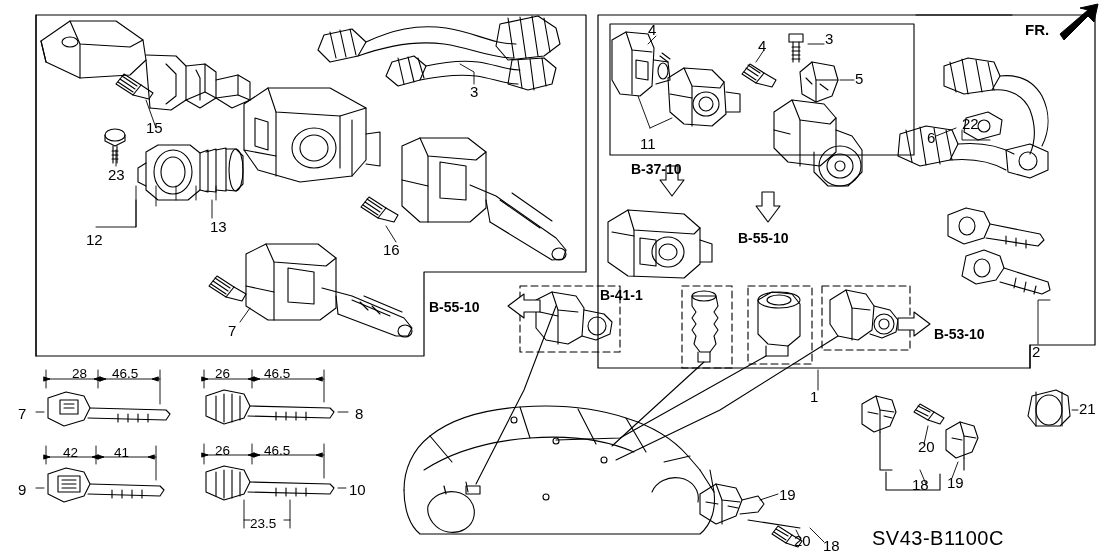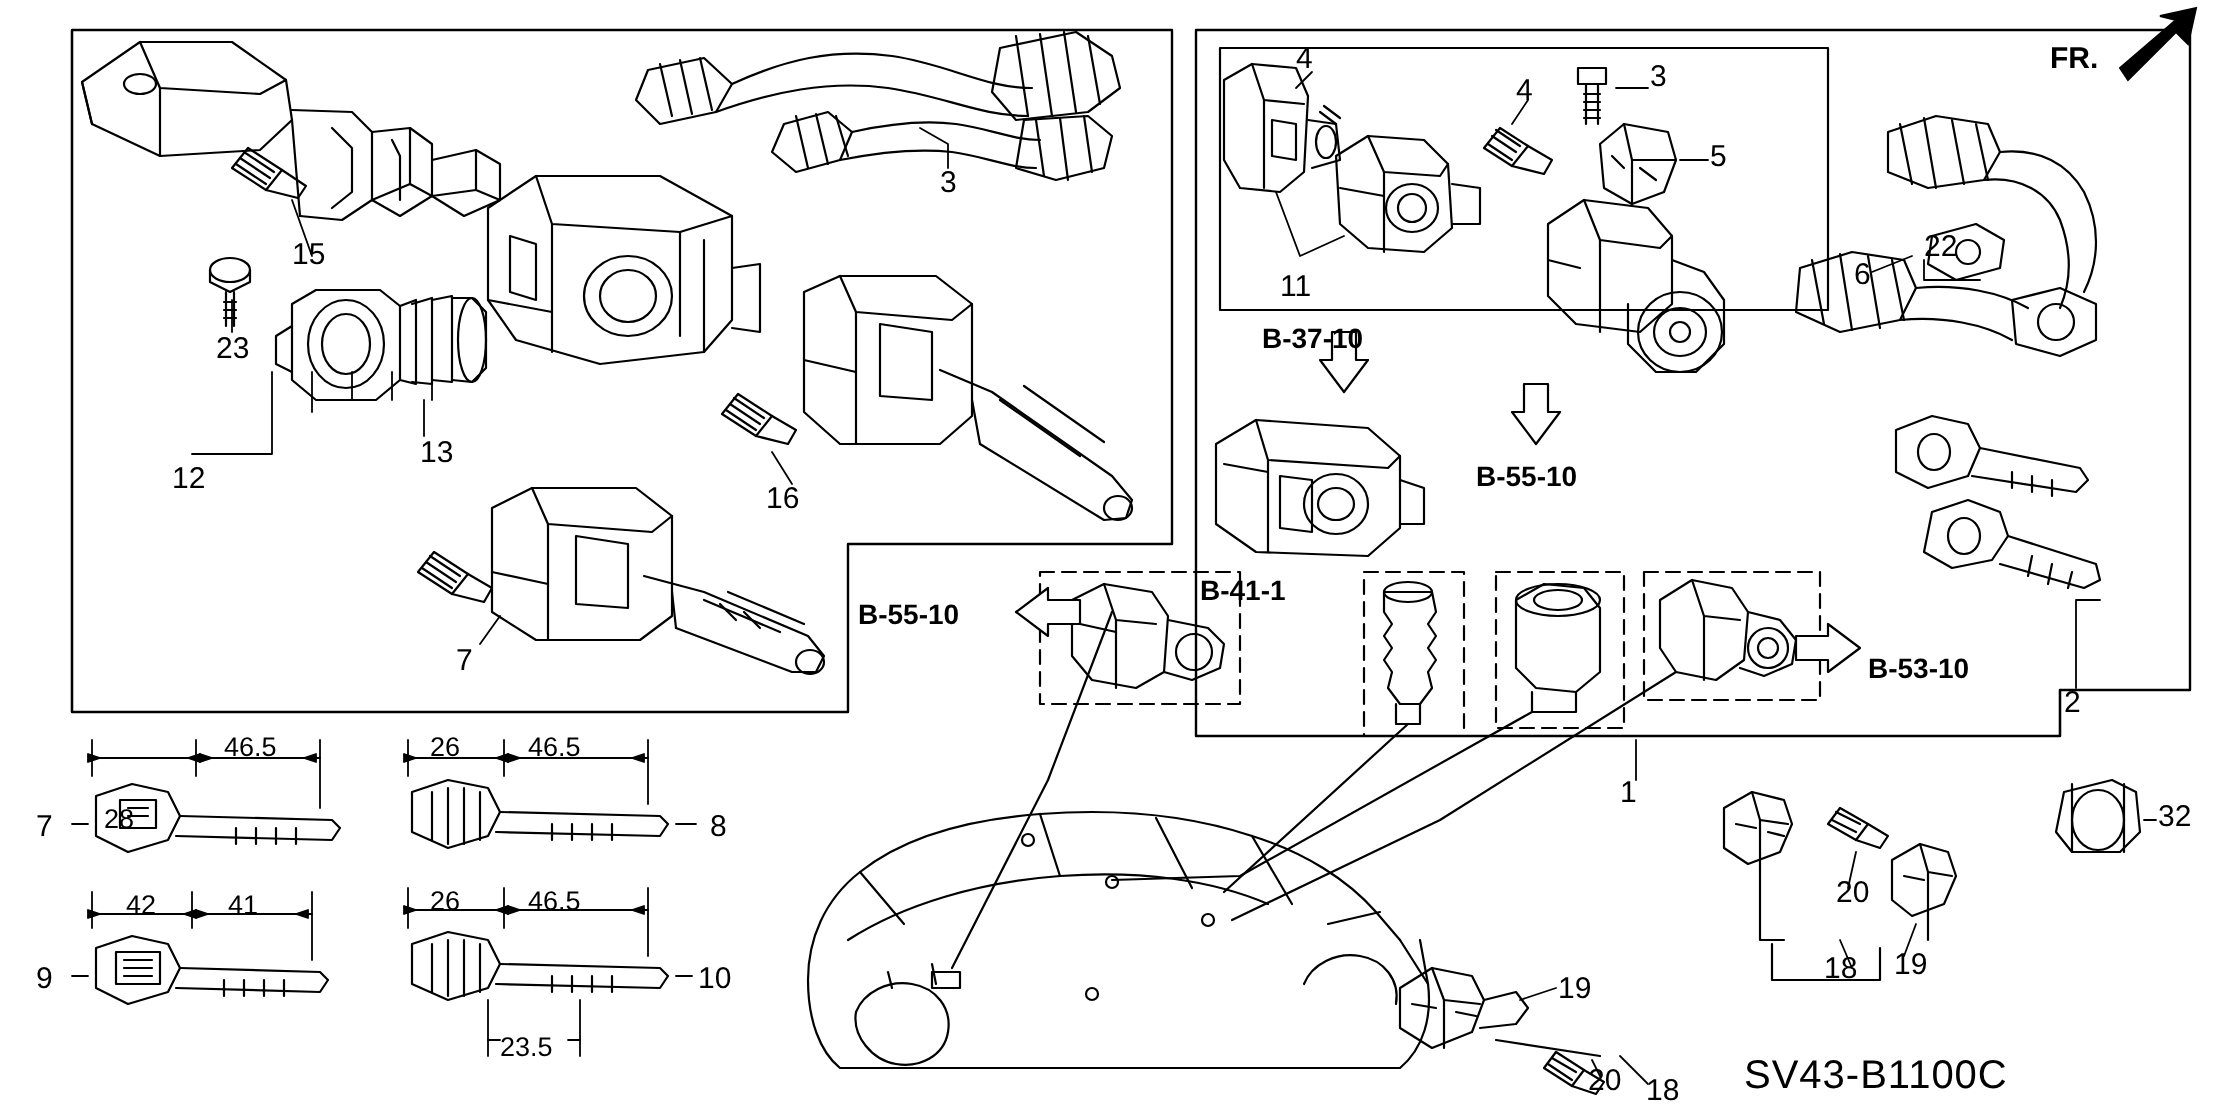--- a/index.html
+++ b/index.html
@@ -487,31 +487,31 @@
   <div class="lbl" style="left:470px;  top:84px;">3</div>
   <div class="lbl" style="left:146px;  top:120px;">15</div>
   <div class="lbl" style="left:383px;  top:242px;">16</div>
   <div class="lbl" style="left:228px;  top:323px;">7</div>
   <div class="lbl" style="left:912px; top:477px;">18</div>
   <div class="lbl" style="left:823px; top:538px;">18</div>
   <div class="lbl" style="left:947px; top:475px;">19</div>
   <div class="lbl" style="left:779px; top:487px;">19</div>
   <div class="lbl" style="left:918px; top:439px;">20</div>
   <div class="lbl" style="left:794px; top:533px;">20</div>
-  <div class="lbl" style="left:1079px; top:401px;">32</div>
+  <div class="lbl" style="left:1079px; top:401px;">21</div>
   <div class="lbl" style="left:962px;  top:116px;">22</div>
   <div class="lbl" style="left:108px;  top:167px;">23</div>
 
   <div class="lbl bold" style="left:631px; top:162px;">B-37-10</div>
   <div class="lbl bold" style="left:738px; top:231px;">B-55-10</div>
   <div class="lbl bold" style="left:429px; top:300px;">B-55-10</div>
   <div class="lbl bold" style="left:600px; top:288px;">B-41-1</div>
   <div class="lbl bold" style="left:934px; top:327px;">B-53-10</div>
 
-  <div class="lbl dimtxt" style="left:52px;  top:367px;margin-top:36px;">28</div>
+  <div class="lbl dimtxt" style="left:72px;  top:367px;">28</div>
   <div class="lbl dimtxt" style="left:112px; top:367px;">46.5</div>
   <div class="lbl dimtxt" style="left:215px; top:367px;">26</div>
   <div class="lbl dimtxt" style="left:264px; top:367px;">46.5</div>
   <div class="lbl dimtxt" style="left:63px;  top:446px;">42</div>
   <div class="lbl dimtxt" style="left:114px; top:446px;">41</div>
   <div class="lbl dimtxt" style="left:215px; top:444px;">26</div>
   <div class="lbl dimtxt" style="left:264px; top:444px;">46.5</div>
   <div class="lbl dimtxt" style="left:250px; top:517px;text-align:right;">23.5</div>
 
   <div class="lbl code" style="left:872px; top:528px;">SV43-B1100C</div>

